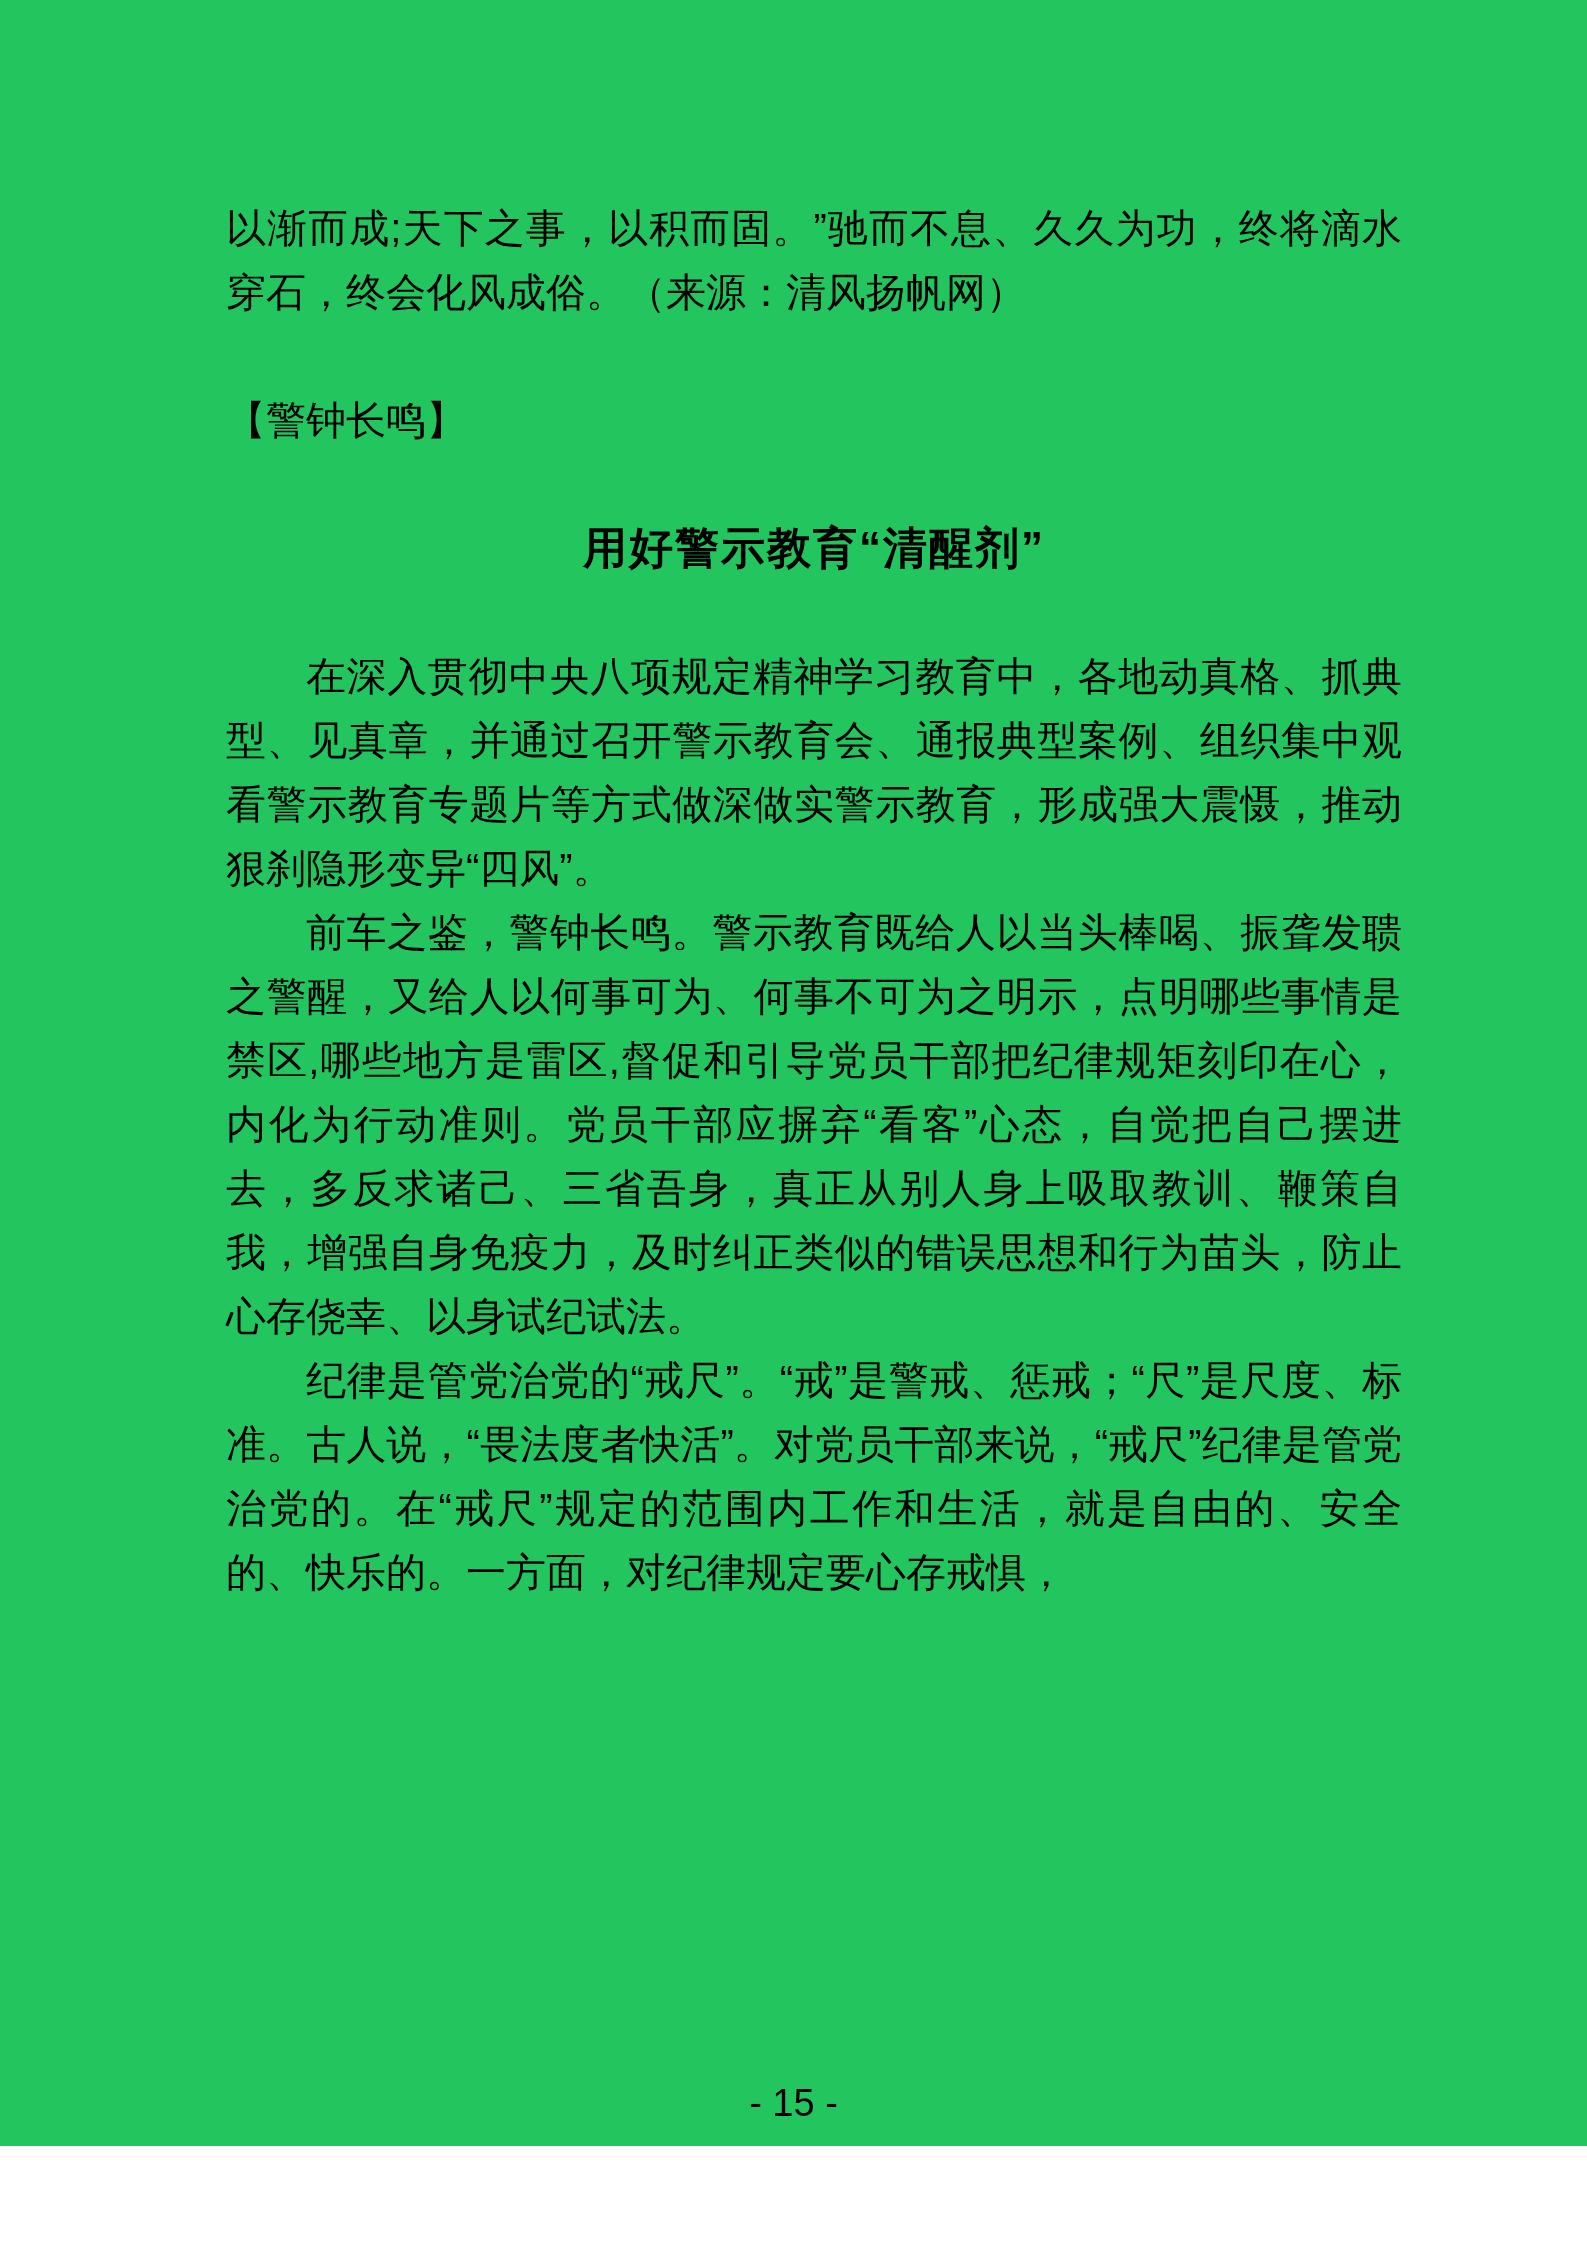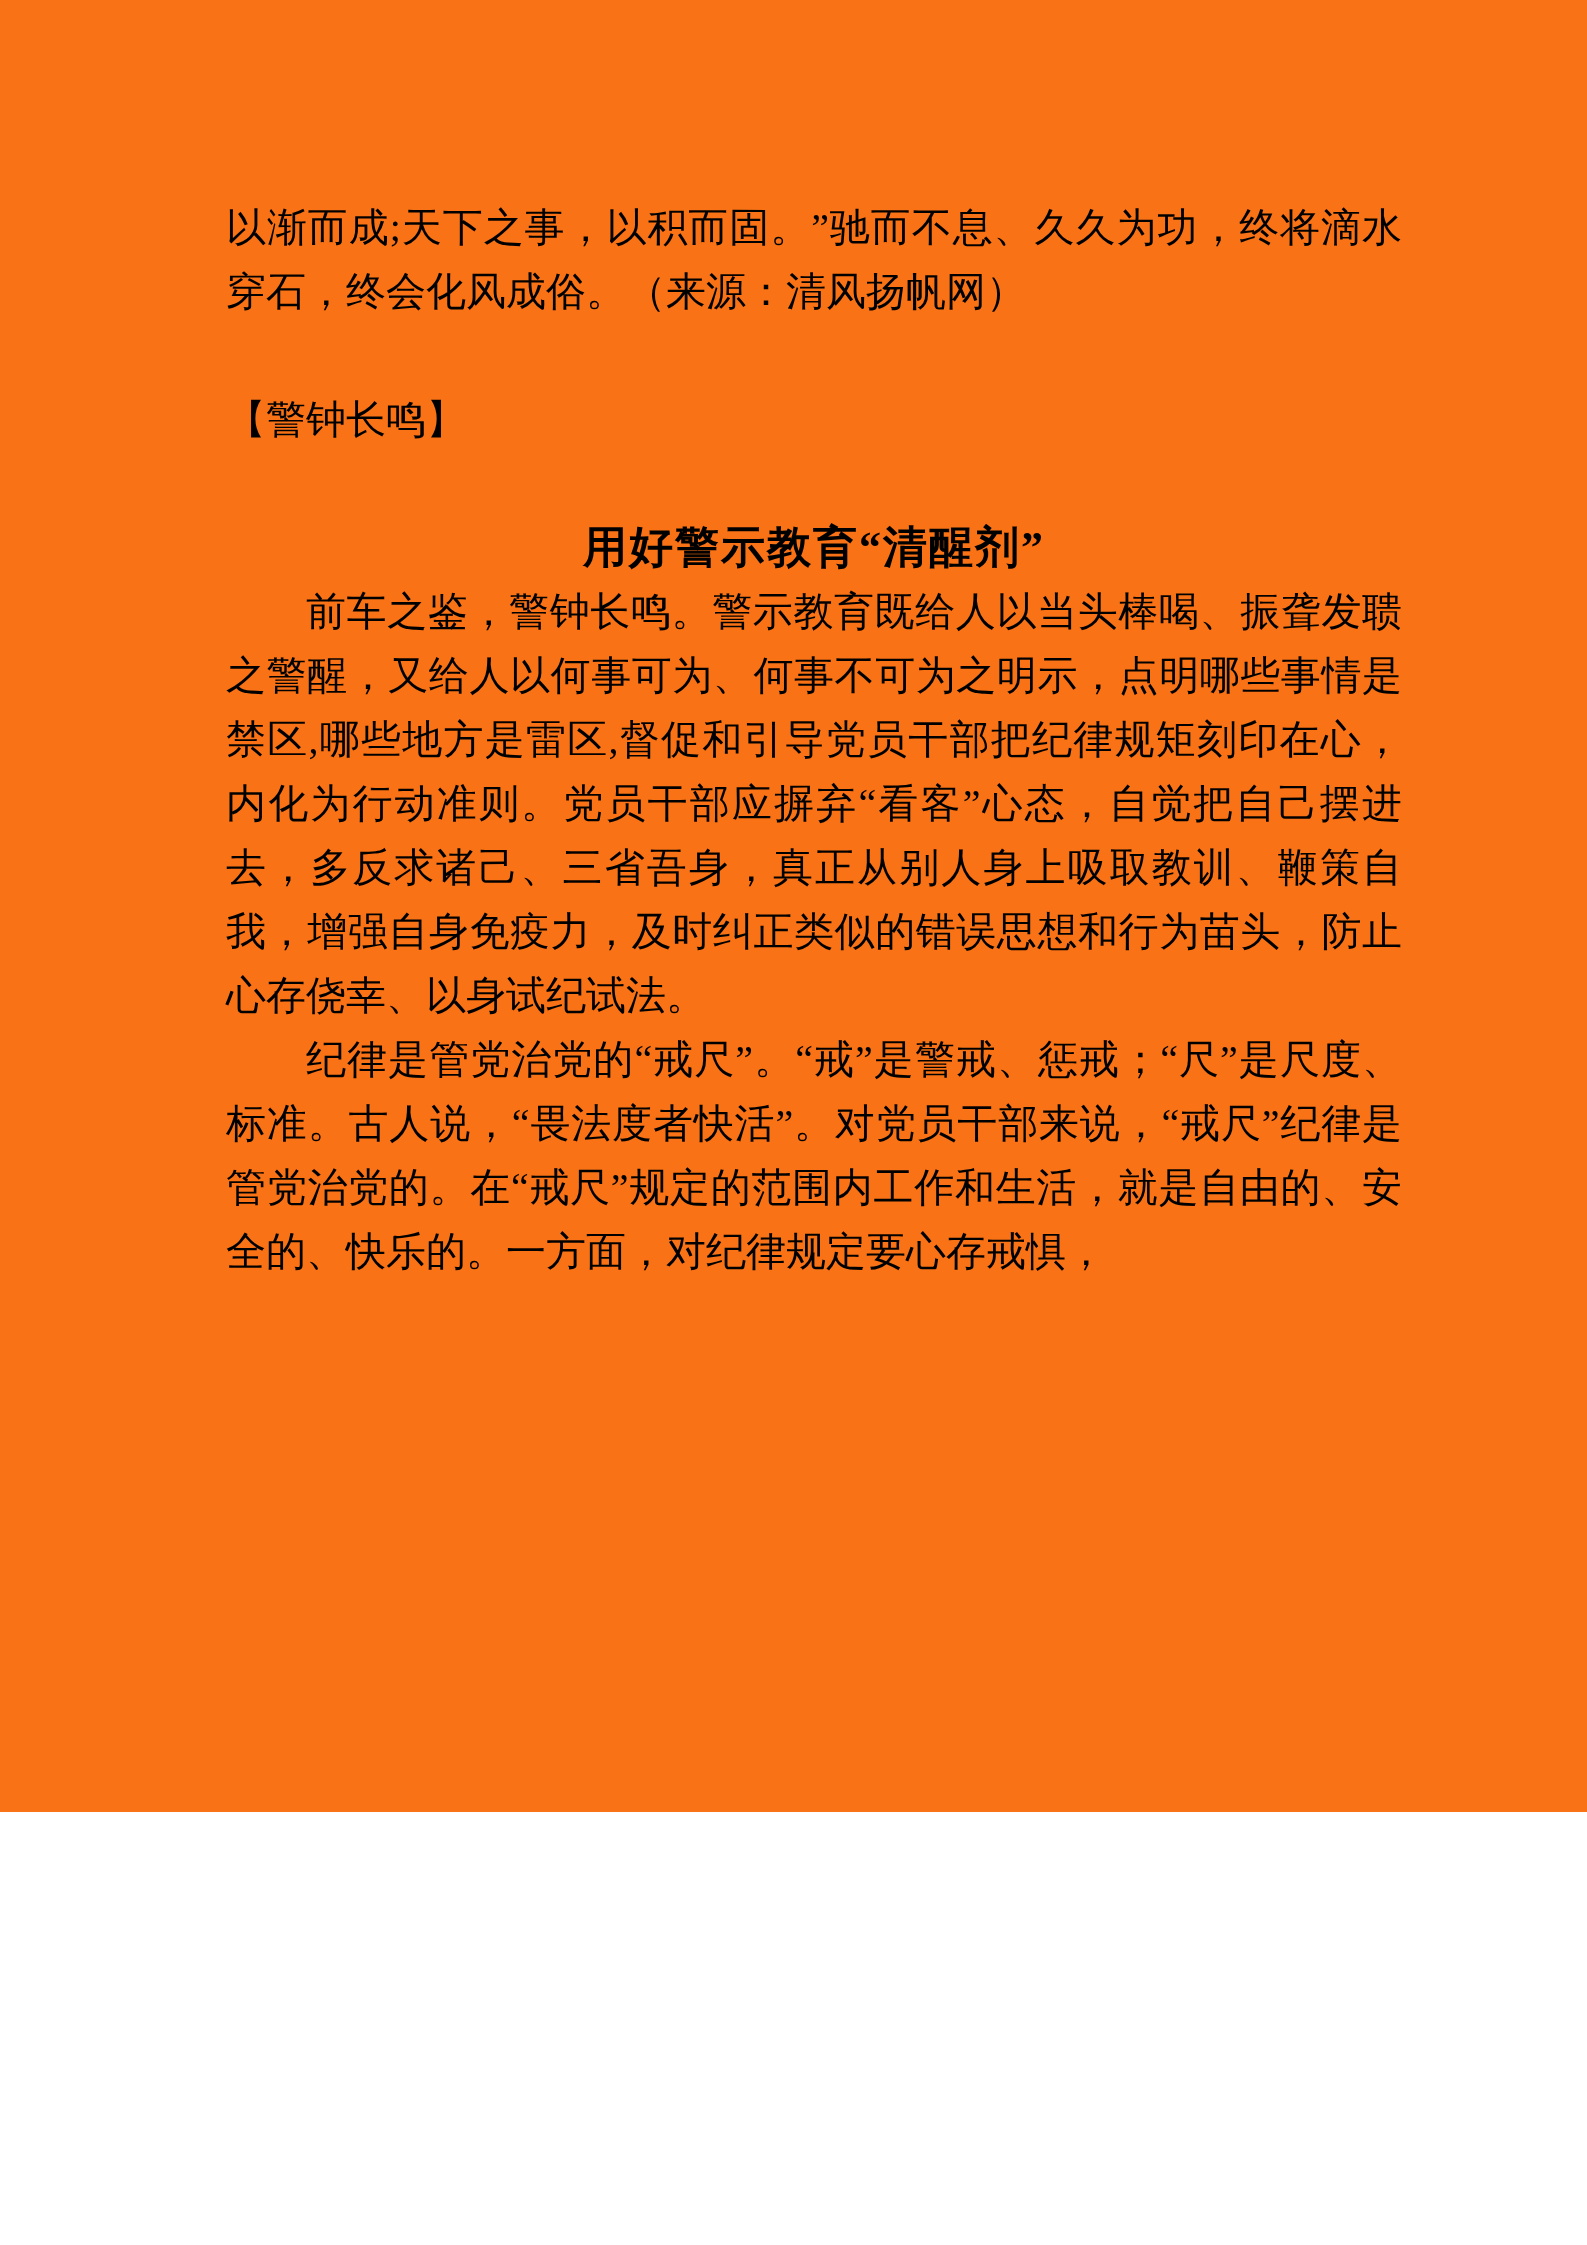--- a/index.html
+++ b/index.html
@@ -3,24 +3,24 @@
 <meta charset="utf-8">
 <style>
   html, body {
     margin: 0;
     padding: 0;
     background: #ffffff;
   }
   .page {
     position: relative;
     width: 1587px;
-    height: 1812px;
-    background: #f97316;
+    height: 2146px;
+    background: #22c55e;
     color: #000000;
-    font-family: Liberation Serif, serif;
+    font-family: Liberation Sans, sans-serif;
     overflow: hidden;
   }
   .content {
     position: absolute;
     left: 226px;
     top: 196px;
     width: 1176px;
     font-size: 40px;
     line-height: 64px;
     text-align: justify;
@@ -61,20 +61,21 @@
 <body>
 
 <div class="page">
   <div class="content">
     <p class="continuation">以渐而成;天下之事，以积而固。”驰而不息、久久为功，终将滴水穿石，终会化风成俗。（来源：清风扬帆网）</p>
 
     <p class="section-header">【警钟长鸣】</p>
 
     <h1 class="article-title">用好警示教育“清醒剂”</h1>
 
+    <p class="body-para first">在深入贯彻中央八项规定精神学习教育中，各地动真格、抓典型、见真章，并通过召开警示教育会、通报典型案例、组织集中观看警示教育专题片等方式做深做实警示教育，形成强大震慑，推动狠刹隐形变异“四风”。</p>
 
     <p class="body-para">前车之鉴，警钟长鸣。警示教育既给人以当头棒喝、振聋发聩之警醒，又给人以何事可为、何事不可为之明示，点明哪些事情是禁区,哪些地方是雷区,督促和引导党员干部把纪律规矩刻印在心，内化为行动准则。党员干部应摒弃“看客”心态，自觉把自己摆进去，多反求诸己、三省吾身，真正从别人身上吸取教训、鞭策自我，增强自身免疫力，及时纠正类似的错误思想和行为苗头，防止心存侥幸、以身试纪试法。</p>
 
 
     <p class="body-para">纪律是管党治党的“戒尺”。“戒”是警戒、惩戒；“尺”是尺度、标准。古人说，“畏法度者快活”。对党员干部来说，“戒尺”纪律是管党治党的。在“戒尺”规定的范围内工作和生活，就是自由的、安全的、快乐的。一方面，对纪律规定要心存戒惧，</p>
   </div>
 
   <div class="footer">- 15 -</div>
 </div>
 

